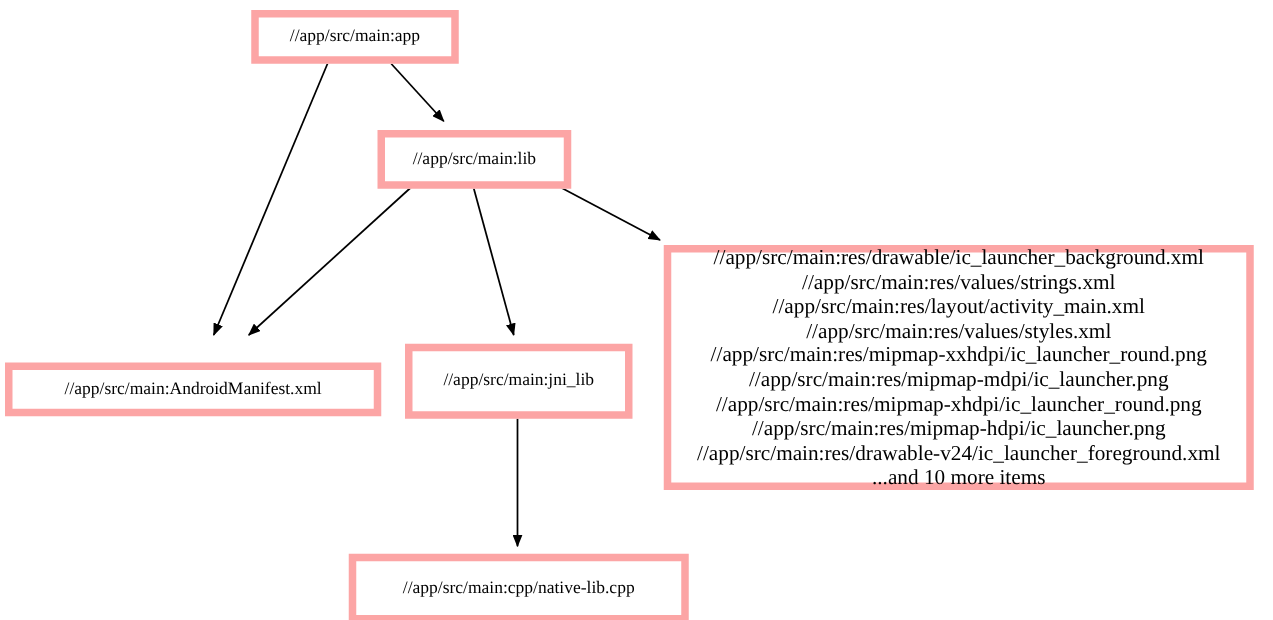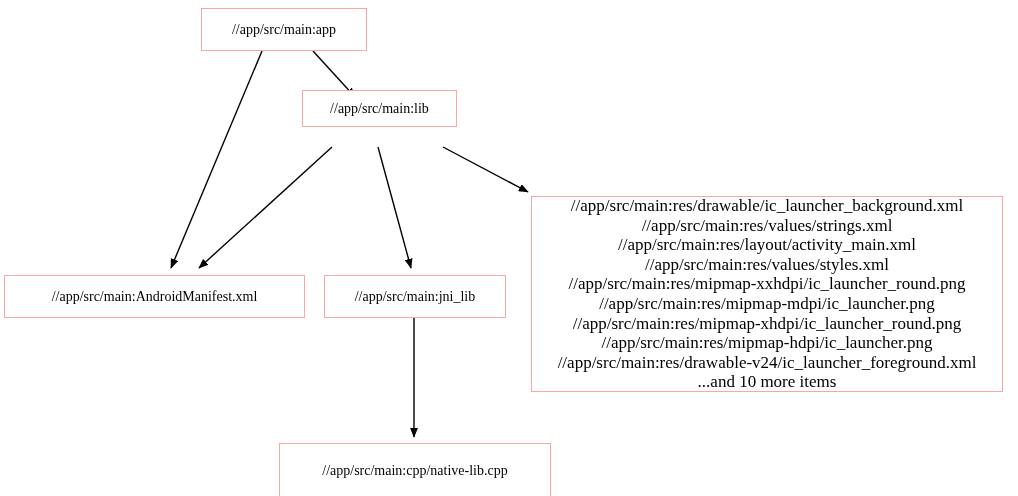--- a/index.html
+++ b/index.html
@@ -22,39 +22,39 @@
     position: absolute;
     left: 0;
     top: 0;
     width: 1018px;
     height: 496px;
     pointer-events: none;
   }
   .node {
     position: absolute;
     box-sizing: border-box;
-    border: 1px solid #fca5a5;
+    border: 6px solid #fca5a5;
     background: #ffffff;
     display: flex;
     align-items: center;
     justify-content: center;
     text-align: center;
     font-size: 14px;
     line-height: 19.6px;
     white-space: pre;
     letter-spacing: 0px;
   }
   .node-label {
     display: block;
     white-space: pre;
   }
   #node-app      { left: 201px; top: 8px;   width: 166px; height: 43px; }
-  #node-lib      { left: 302px; top: 90px; width: 155px; height: 37px; text-align: right; }
-  #node-manifest { left: 4px;   top: 275px; width: 301px; height: 43px; }
-  #node-jni      { left: 324px; top: 275px; width: 182px; height: 43px; }
+  #node-lib      { left: 302px; top: 104px; width: 155px; height: 47px; text-align: right; }
+  #node-manifest { left: 4px;   top: 290px; width: 301px; height: 43px; }
+  #node-jni      { left: 324px; top: 275px; width: 182px; height: 60px; }
   #node-res      { left: 531px; top: 196px; width: 472px; height: 196px; }
   #node-native   { left: 279px; top: 443px; width: 272px; height: 55px; }
   #node-res .node-label {
     font-size: 17px;
     line-height: 19.6px;
   }
 </style>
 </head>
 <body>
 

